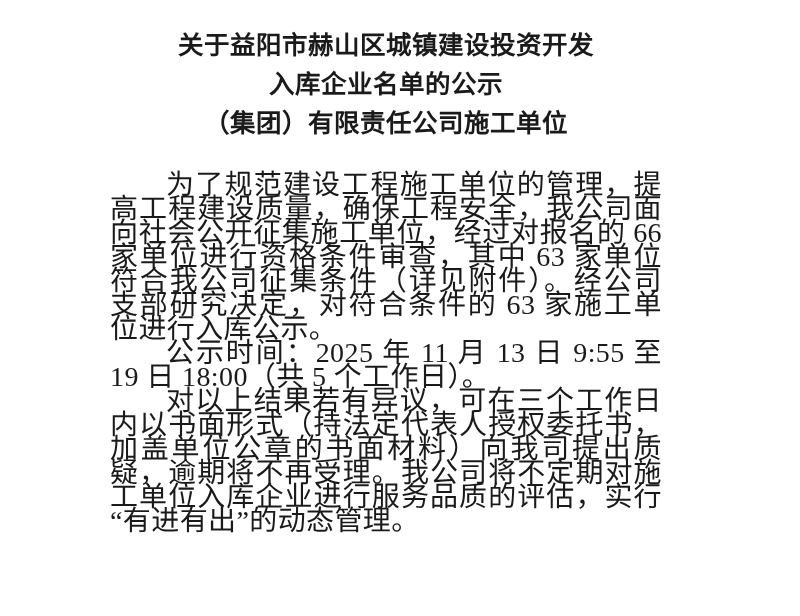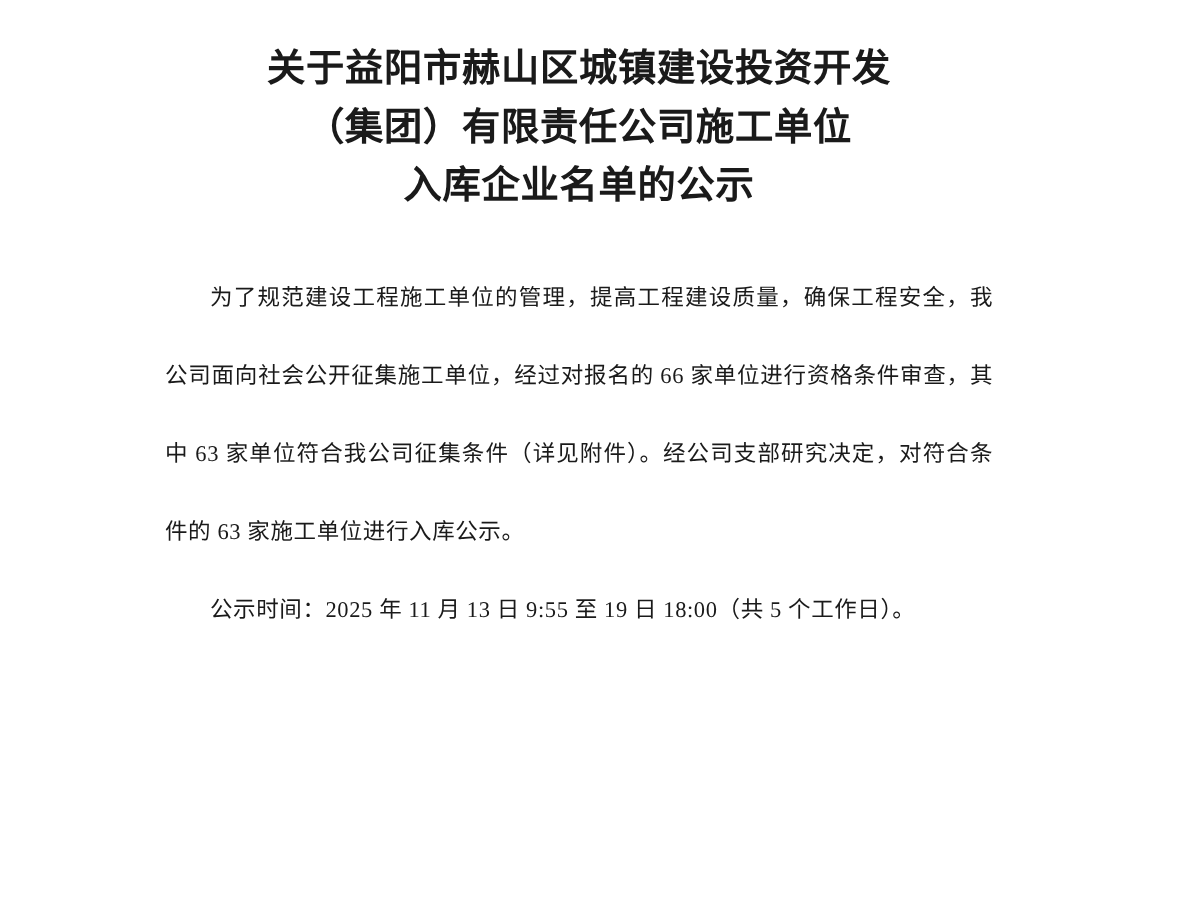--- a/index.html
+++ b/index.html
@@ -32,40 +32,41 @@
   }
   .doc-title .title-line {
     display: block;
     white-space: nowrap;
   }
   .body-block {
     margin-top: 30px;
   }
   p.para {
     margin: 0;
-    font-size: 15px;
-    line-height: 52px;
+    font-size: 28px;
+    line-height: 24px;
     text-align: justify;
     text-justify: inter-ideograph;
     text-indent: 2em;
     letter-spacing: 0.4px;
   }
   p.para.cont {
     text-indent: 2em;
   }
 </style>
 </head>
 <body>
 
 <div class="page">
 
   <h1 class="doc-title">
     <span class="title-line">关于益阳市赫山区城镇建设投资开发</span>
+    <span class="title-line">入库企业名单的公示</span>
     <span class="title-line">（集团）有限责任公司施工单位</span>
-    <span class="title-line">入库企业名单的公示</span>
   </h1>
 
   <div class="body-block">
     <p class="para">为了规范建设工程施工单位的管理，提高工程建设质量，确保工程安全，我公司面向社会公开征集施工单位，经过对报名的 66 家单位进行资格条件审查，其中 63 家单位符合我公司征集条件（详见附件）。经公司支部研究决定，对符合条件的 63 家施工单位进行入库公示。</p>
     <p class="para cont">公示时间：2025 年 11 月 13 日 9:55 至 19 日 18:00（共 5 个工作日）。</p>
+    <p class="para cont">对以上结果若有异议，可在三个工作日内以书面形式（持法定代表人授权委托书，加盖单位公章的书面材料）向我司提出质疑，逾期将不再受理。我公司将不定期对施工单位入库企业进行服务品质的评估，实行“有进有出”的动态管理。</p>
   </div>
 
 </div>
 
 </body></html>

